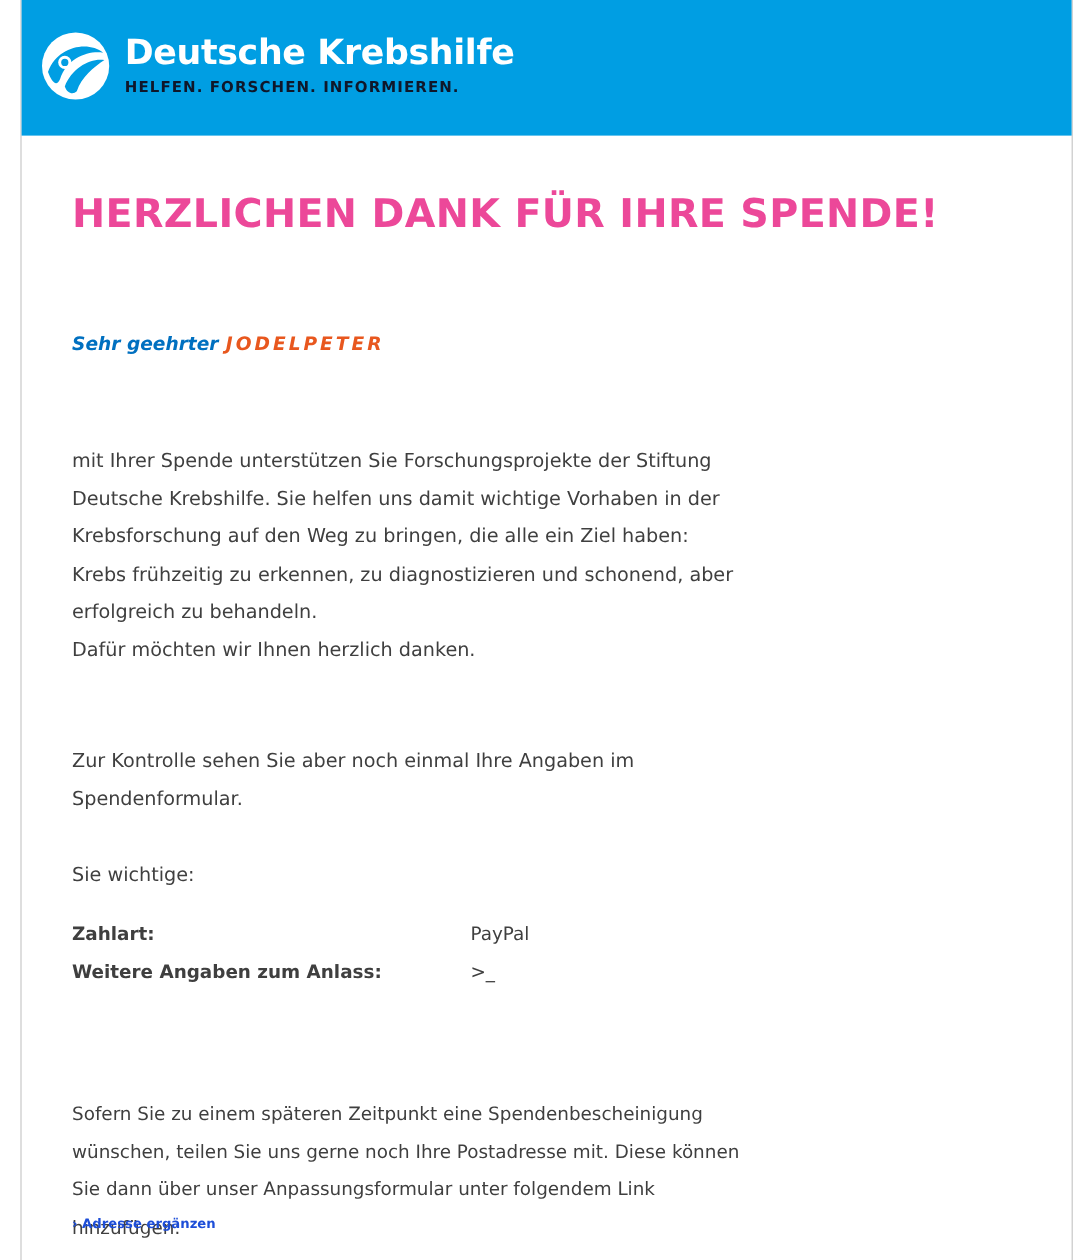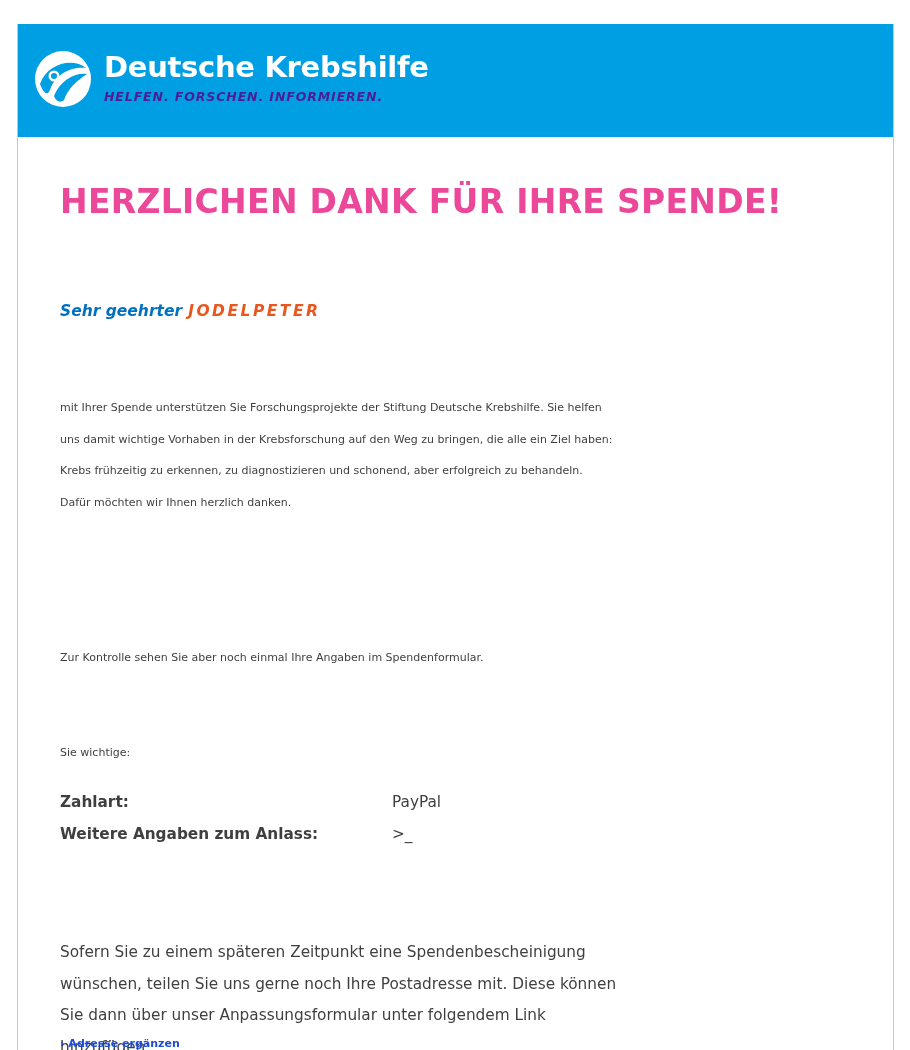--- a/index.html
+++ b/index.html
@@ -12,21 +12,20 @@
     background: #ffffff;
     font-family: "Liberation Sans", sans-serif;
     overflow: hidden;
   }
   .page {
     position: relative;
     width: 910px;
     height: 932px;
     background: #ffffff;
     box-sizing: border-box;
-    margin-top: 24px;
   }
   .frame-line-left {
     position: absolute;
     left: 17px;
     top: 0;
     width: 1px;
     height: 1050px;
     background: #c8c8c8;
   }
   .frame-line-right {
@@ -70,25 +69,24 @@
     font-weight: bold;
     color: #ffffff;
     letter-spacing: -0.3px;
     line-height: 1;
     white-space: nowrap;
   }
   .logo-sub {
     font-family: "DejaVu Sans", sans-serif;
     font-size: 12.5px;
     font-weight: bold;
-    color: #4c1d95;
+    color: #0f172a;
     letter-spacing: 0.9px;
     margin-top: 7px;
     white-space: nowrap;
-    font-style: italic;
   }
 
   
   .content {
     position: absolute;
     left: 18px;
     top: 113px;
     width: 875px;
   }
   h1.headline {
@@ -119,21 +117,21 @@
     letter-spacing: 2.5px;
     font-weight: bold;
     margin-left: 6px;
   }
 
   .body-text {
     position: absolute;
     left: 42px;
     width: 560px;
     font-family: "DejaVu Sans", sans-serif;
-    font-size: 11px;
+    font-size: 16px;
     color: #3f3f3f;
     line-height: 31.5px;
   }
   .para1 { top: 255px; }
   .para2 { top: 505px; }
   .para3 { top: 600px; }
 
   .details {
     position: absolute;
     left: 42px;

